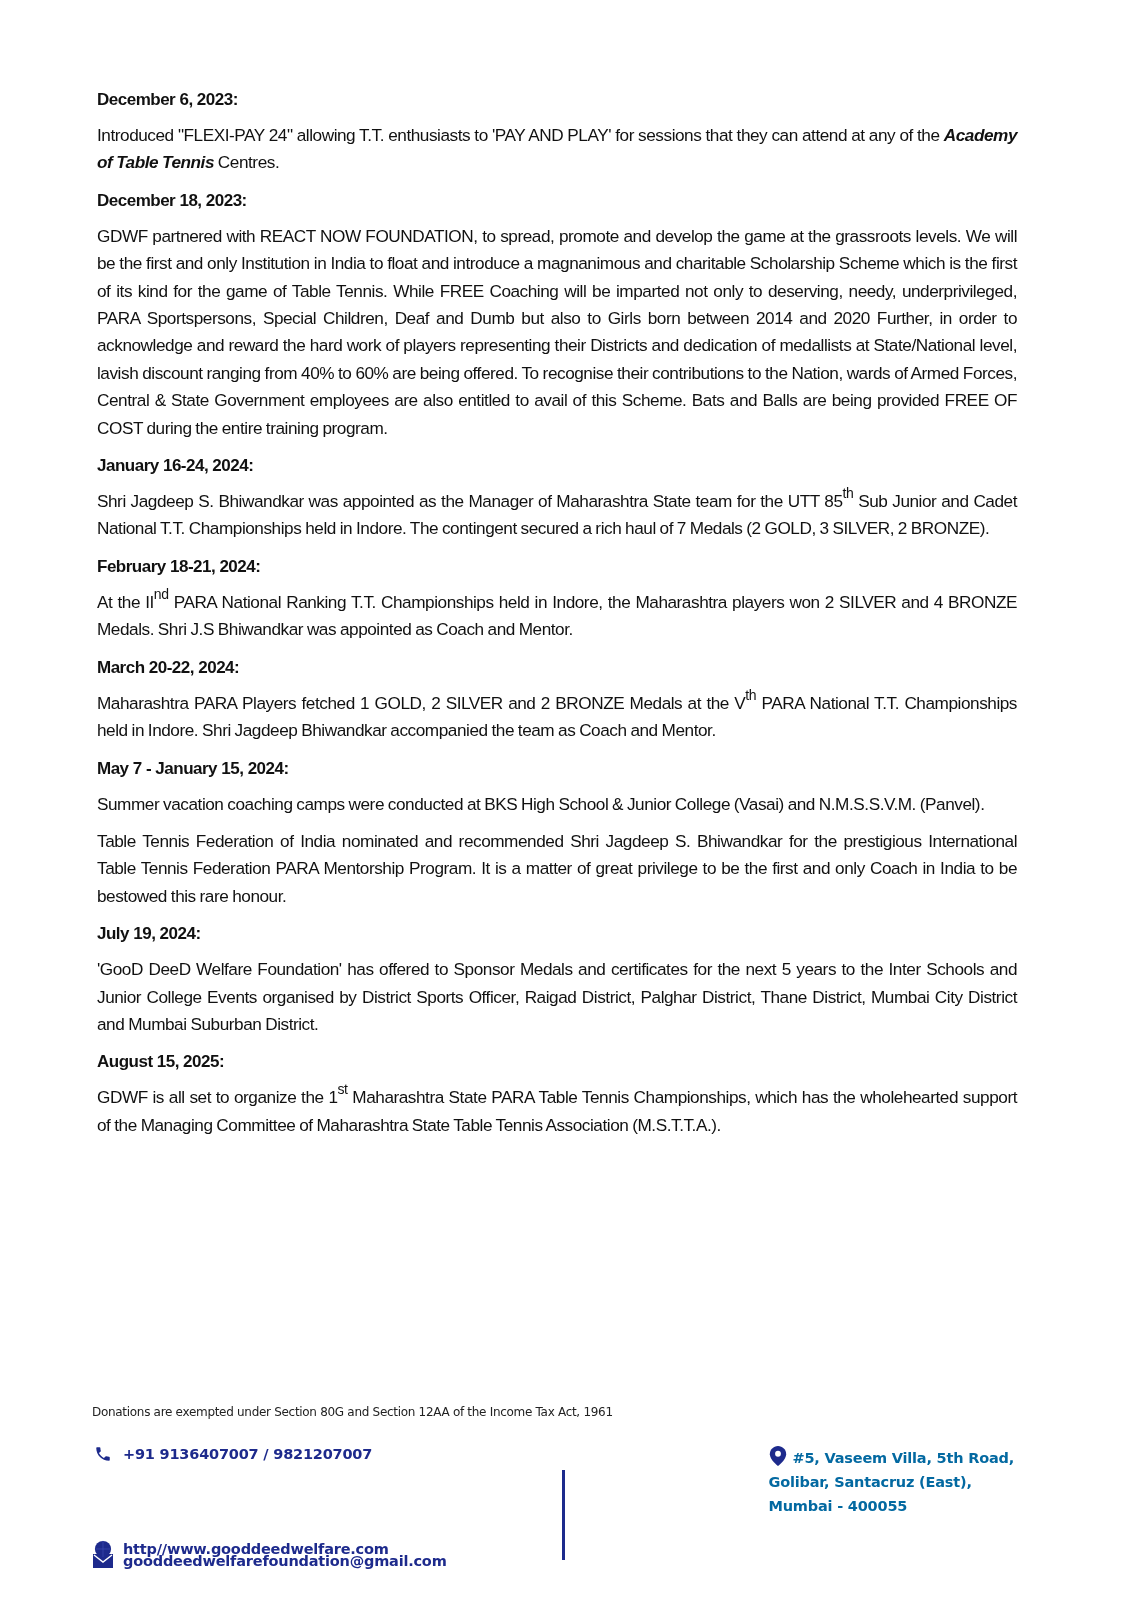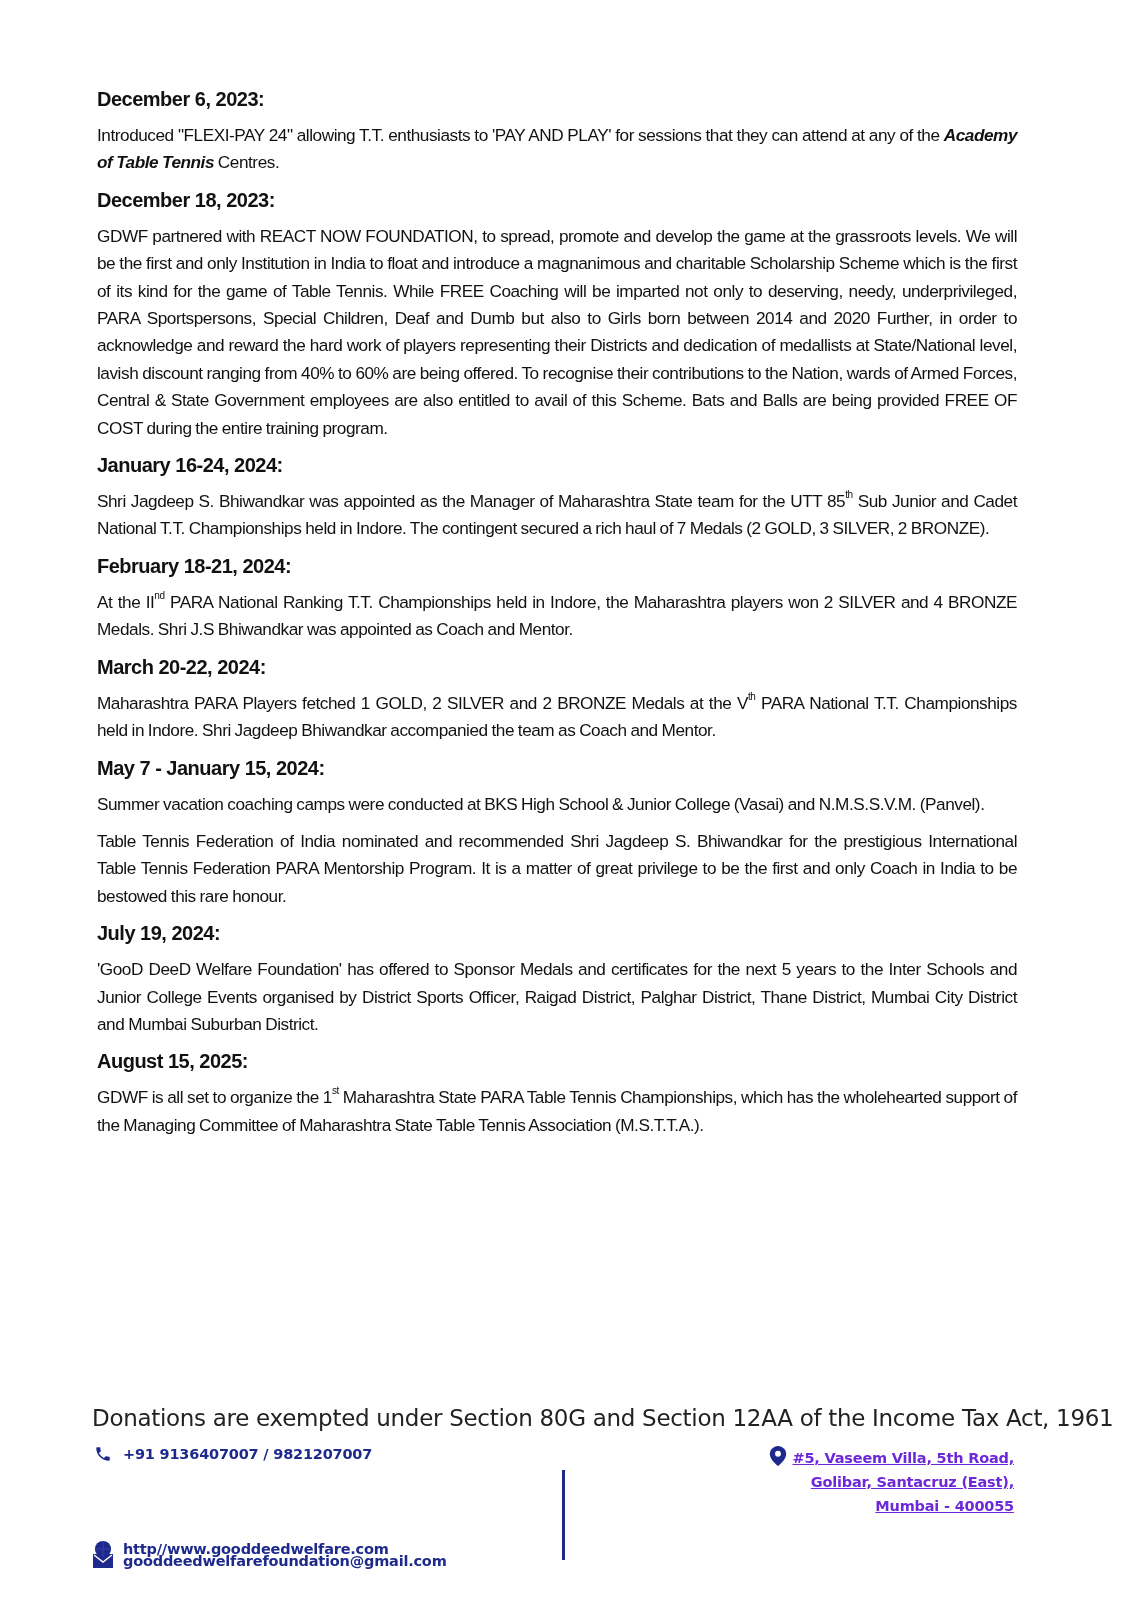--- a/index.html
+++ b/index.html
@@ -1,32 +1,32 @@
 <!DOCTYPE html>
 <html><head>
   <meta charset="utf-8">
   <style>
     html, body { margin: 0; padding: 0; background: #ffffff; }
     body { width: 1131px; height: 1600px; position: relative; overflow: hidden; }
     .page { position: absolute; left: 97px; top: 86px; width: 920px; color: #111; font-family: "Liberation Sans Narrow", "Liberation Sans", sans-serif; }
     .entry { margin-bottom: 6px; }
-    .date { font-weight: bold; font-size: 20px; letter-spacing: -0.5px; line-height: 27px; margin: 0 0 9px 0; }
+    .date { font-weight: bold; font-size: 17px; letter-spacing: -0.5px; line-height: 27px; margin: 0 0 9px 0; }
     .body { font-size: 17.2px; line-height: 27.4px; text-align: justify; margin: 0 0 10px 0; letter-spacing: -0.45px; word-spacing: -0.5px; }
-    .body sup { font-size: 10px; vertical-align: 9px; line-height: 0; }
+    .body sup { font-size: 14px; vertical-align: 9px; line-height: 0; }
     .body .ib { font-style: italic; font-weight: bold; }
     .body .it { }
     .footer { position: absolute; left: 0; top: 0; width: 1131px; height: 1600px; pointer-events: none; font-family: "DejaVu Sans", sans-serif; }
-    .donation { position: absolute; left: 92px; top: 1405px; font-size: 23px; color: #222; letter-spacing: -0.3px; white-space: nowrap; pointer-events: auto; }
+    .donation { position: absolute; left: 92px; top: 1405px; font-size: 12px; color: #222; letter-spacing: -0.3px; white-space: nowrap; pointer-events: auto; }
     .contact { position: absolute; left: 93px; font-size: 14.5px; font-weight: bold; color: #1d2a8c; display: flex; align-items: center; white-space: nowrap; pointer-events: auto; letter-spacing: -0.2px; justify-content: center; }
     .contact .ico { width: 20px; height: 18px; margin-right: 10px; display: inline-flex; align-items: center; justify-content: center; }
     .c-phone { top: 1445px; }
     .c-mail { top: 1552px; }
     .c-web { top: 1496px; margin-top: 44px; }
     .divider { position: absolute; left: 562px; top: 1470px; width: 3px; height: 90px; background: #1d2a8c; }
-    .address { position: absolute; right: 117px; top: 1446px; text-align: right; font-size: 14.5px; font-weight: bold; color: #6d28d9; line-height: 24px; pointer-events: auto; letter-spacing: -0.2px; text-decoration: underline; }
+    .address { position: absolute; right: 117px; top: 1446px; text-align: left; font-size: 14.5px; font-weight: bold; color: #0369a1; line-height: 24px; pointer-events: auto; letter-spacing: -0.2px; }
     .address .line { display: block; }
     .address .pin { display: inline-block; width: 18px; height: 20px; vertical-align: -3px; margin-right: 6px; }
   </style>
 </head>
 <body>
 
 <div class="page" id="timeline">
     <div class="entry">
       <div class="date">December 6, 2023:</div>
       <div class="body"><span>Introduced "FLEXI-PAY 24" allowing T.T. enthusiasts to 'PAY AND PLAY' for sessions that they can attend at any of the </span><span class="ib">Academy of Table Tennis</span><span> Centres.</span></div>

